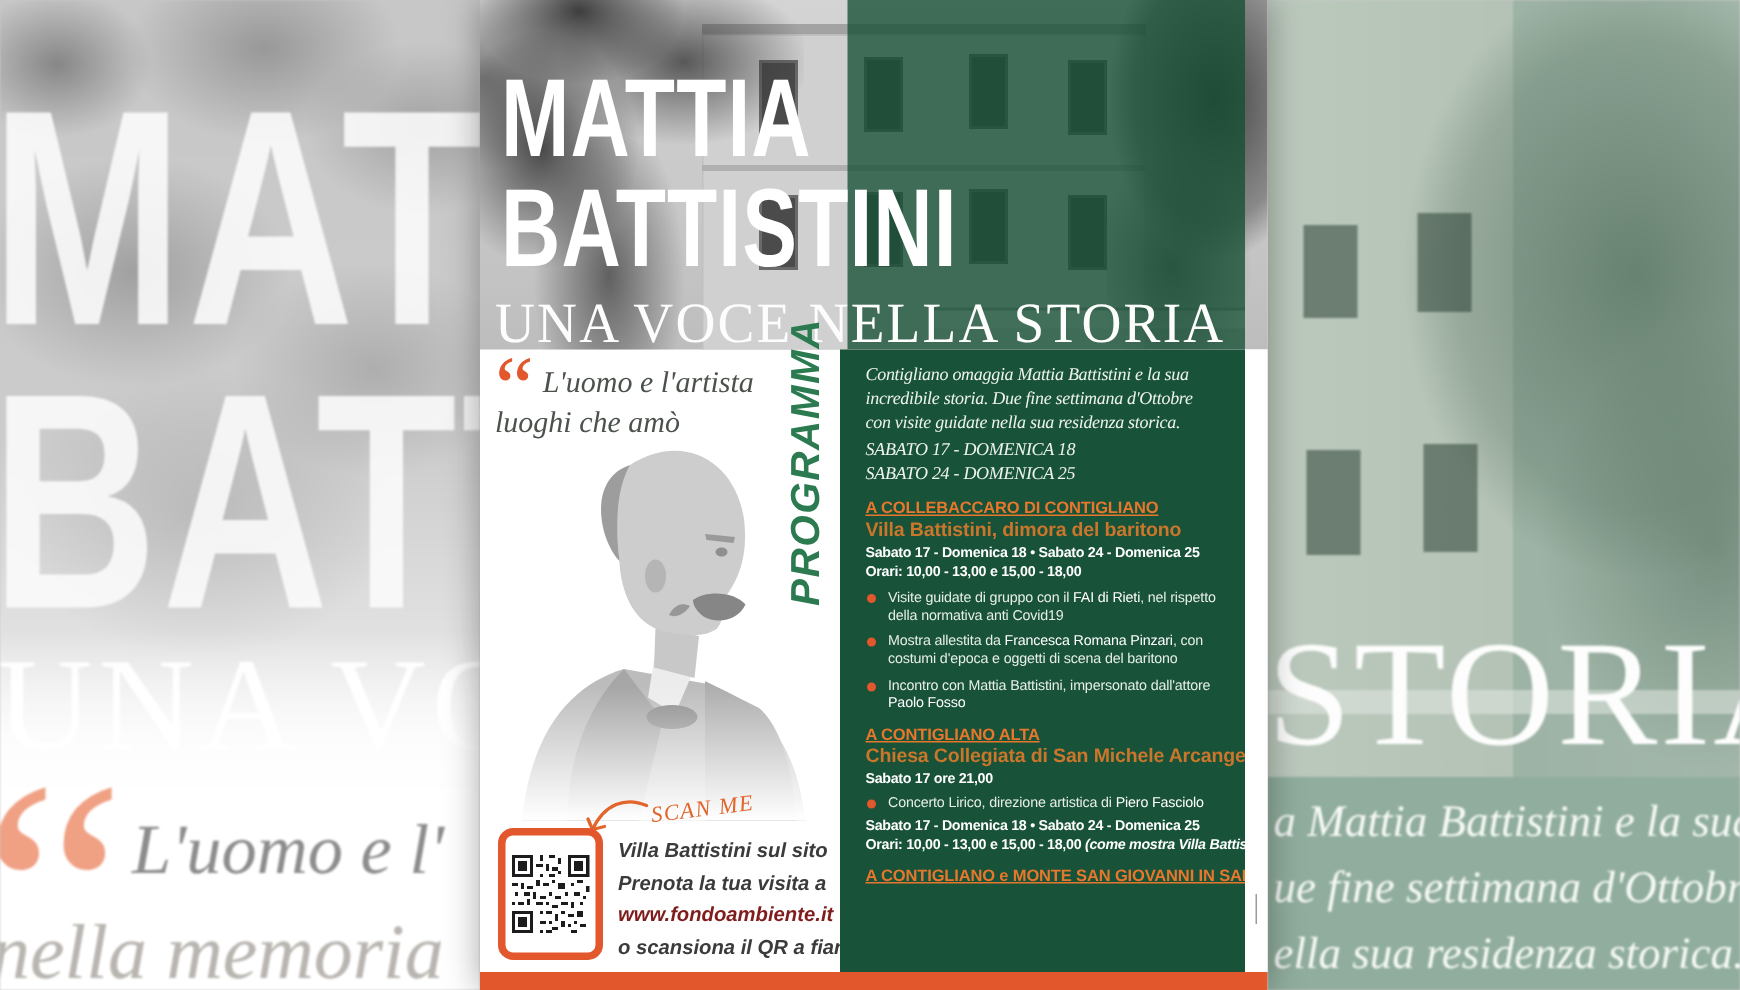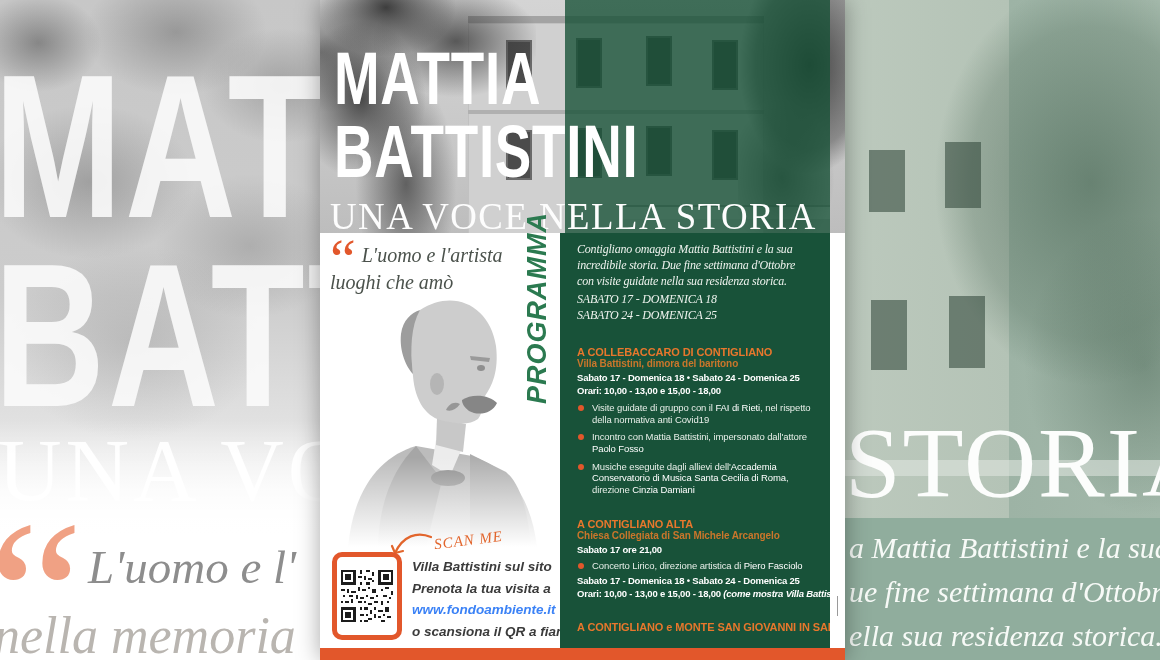--- a/index.html
+++ b/index.html
@@ -84,30 +84,30 @@
   .programma{position:absolute;left:202px;top:404px;transform:rotate(-90deg);transform-origin:0 0;
     font-style:italic;font-weight:700;font-size:27px;letter-spacing:1px;color:#2b7a50;white-space:nowrap;}
   .portrait{position:absolute;left:0px;top:272px;width:230px;height:275px;}
   .scanme{position:absolute;left:70px;top:530px;width:150px;height:34px;}
   .scanme-text{position:absolute;left:44px;top:2px;font-family:"Liberation Serif",serif;font-style:italic;
     font-size:15px;letter-spacing:1px;color:#e2652c;transform:rotate(-7deg);white-space:nowrap;}
   .qr-box{position:absolute;left:12px;top:552px;width:70px;height:88px;border:5px solid #e2572b;
     border-radius:10px;background:#fff;display:flex;align-items:center;justify-content:center;box-sizing:border-box;}
   .qr-text{position:absolute;left:92px;top:556px;width:160px;font-weight:700;font-style:italic;
     font-size:13.5px;line-height:1.6;color:#3b3b3b;white-space:nowrap;}
-  .qr-link{color:#3b82f6;cursor:pointer;}
+  .qr-link{color:#7f1d1d;cursor:pointer;}
 
   
   .panel{position:absolute;left:240px;top:233px;width:270px;height:415px;background:#185239;
     box-sizing:border-box;padding:9px 13px 0 17px;overflow:hidden;}
   .panel-intro{font-family:"Liberation Serif",serif;font-style:italic;font-size:12px;
     letter-spacing:-0.2px;line-height:1.32;color:#eef3ee;white-space:nowrap;}
   .panel-dates{margin-top:3px;}
-  .sec-heading{color:#e8772c;font-weight:700;font-size:11px;margin-top:22px;white-space:nowrap;letter-spacing:-0.1px;}
-  .sec-subheading{color:#ca762b;font-weight:700;font-size:10px;white-space:nowrap;letter-spacing:-0.1px;}
+  .sec-heading{color:#e8772c;font-weight:700;font-size:11px;margin-top:9px;white-space:nowrap;letter-spacing:-0.1px;text-decoration:underline;}
+  .sec-subheading{color:#ca762b;font-weight:700;font-size:13px;white-space:nowrap;letter-spacing:-0.1px;}
   .sec-line{color:#fff;font-weight:700;font-size:9.5px;letter-spacing:-0.2px;margin-top:2.5px;white-space:nowrap;}
   .bullet{position:relative;padding-left:15px;color:#e7eee8;font-size:9.5px;line-height:1.26;margin-top:5.5px;letter-spacing:-0.1px;}
   .bullet::before{content:"";position:absolute;left:1px;top:3px;width:6px;height:6px;border-radius:50%;background:#e2572b;}
   .bseg{font-weight:400;color:#fff;}
   .iseg{font-style:italic;}
 
   
   .credit-strip{position:absolute;left:510px;top:233px;width:15px;height:415px;background:#fff;}
   .credit-strip::after{content:"";position:absolute;left:7px;top:363px;width:1px;height:20px;background:#9a9a9a;}
   .orange-bar{position:absolute;left:0;top:648px;width:525px;height:12px;background:#e2572b;}
@@ -291,22 +291,22 @@
         <div class="panel-dates">SABATO 17 - DOMENICA 18</div>
         <div>SABATO 24 - DOMENICA 25</div>
       </div>
       <div>
           <div>
             <div class="sec-heading">A COLLEBACCARO DI CONTIGLIANO</div>
             <div class="sec-subheading">Villa Battistini, dimora del baritono</div>
             <div class="sec-line"><span>Sabato 17 - Domenica 18  •  Sabato 24 - Domenica 25</span></div>
             <div class="sec-line"><span>Orari: 10,00 - 13,00 e 15,00 - 18,00</span></div>
             <div class="bullet"><span>Visite guidate di gruppo con il </span><span class="bseg">FAI di Rieti</span><span>, nel rispetto della normativa anti Covid19</span></div>
+            <div class="bullet"><span>Mostra allestita da </span><span class="bseg">Francesca Romana Pinzari</span><span>, con costumi d'epoca e oggetti di scena del baritono</span></div>
             <div class="bullet"><span>Incontro con Mattia Battistini, impersonato dall'attore </span><span class="bseg">Paolo Fosso</span></div>
-            <div class="bullet"><span>Musiche eseguite dagli allievi dell'</span><span class="bseg">Accademia Conservatorio di Musica Santa Cecilia di Roma</span><span>, direzione </span><span class="bseg">Cinzia Damiani</span></div>
           </div>
           <div>
             <div class="sec-heading">A CONTIGLIANO ALTA</div>
             <div class="sec-subheading">Chiesa Collegiata di San Michele Arcangelo</div>
             <div class="sec-line"><span>Sabato 17 ore 21,00</span></div>
             <div class="bullet"><span>Concerto Lirico, direzione artistica di </span><span class="bseg">Piero Fasciolo</span></div>
             <div class="sec-line"><span>Sabato 17 - Domenica 18  •  Sabato 24 - Domenica 25</span></div>
             <div class="sec-line"><span>Orari: 10,00 - 13,00 e 15,00 - 18,00 </span><span class="iseg">(come mostra Villa Battistini)</span></div>
           </div>
           <div>

